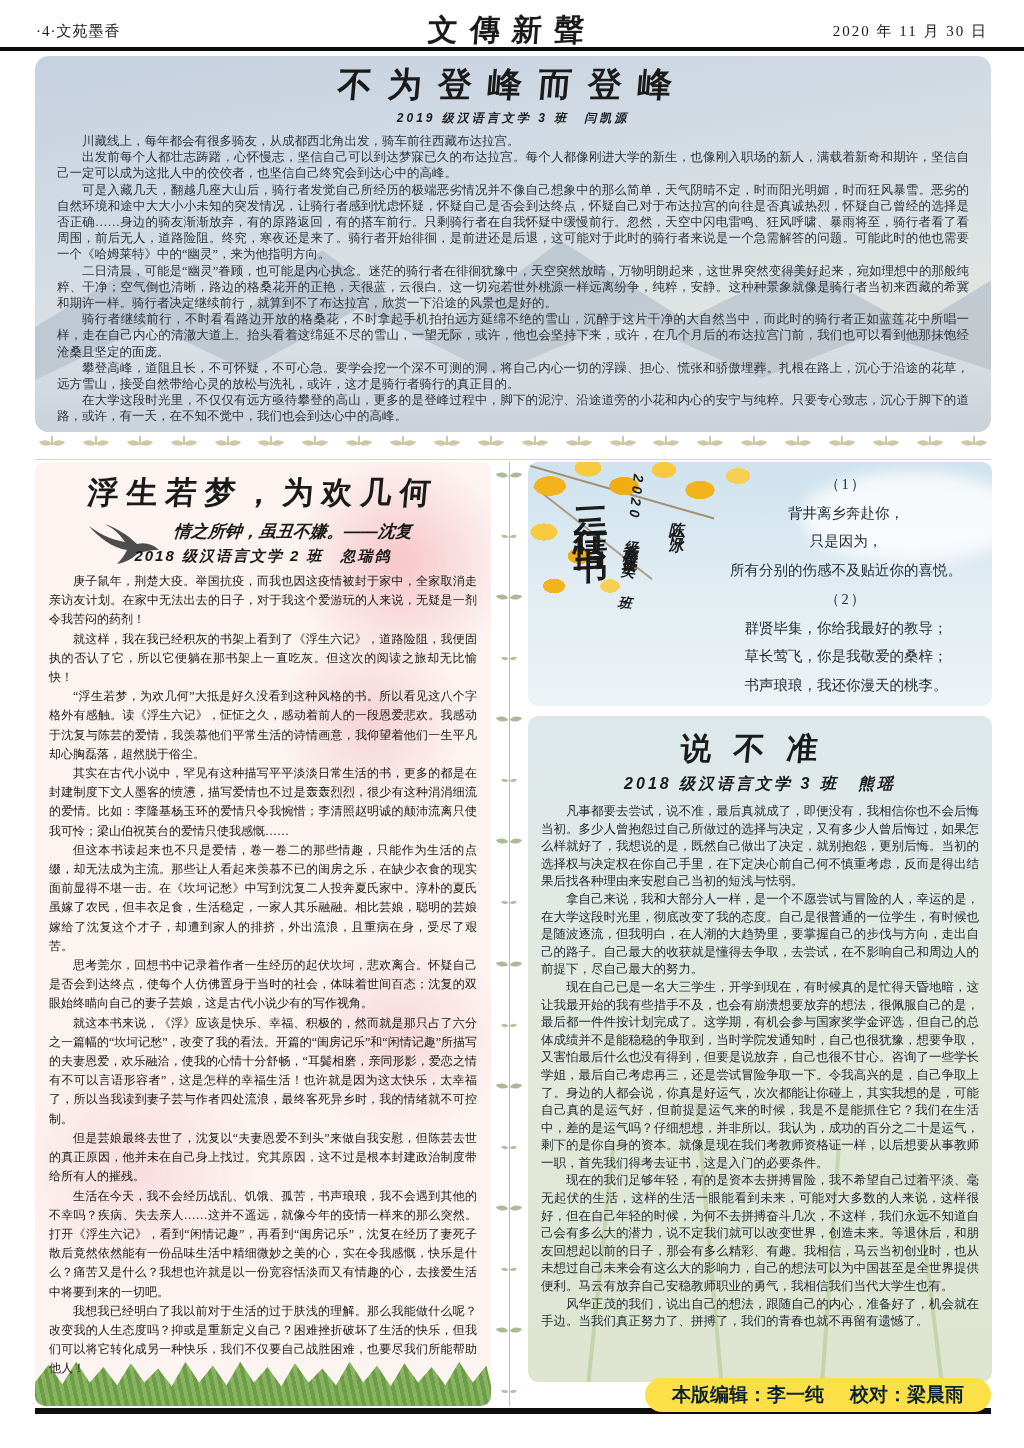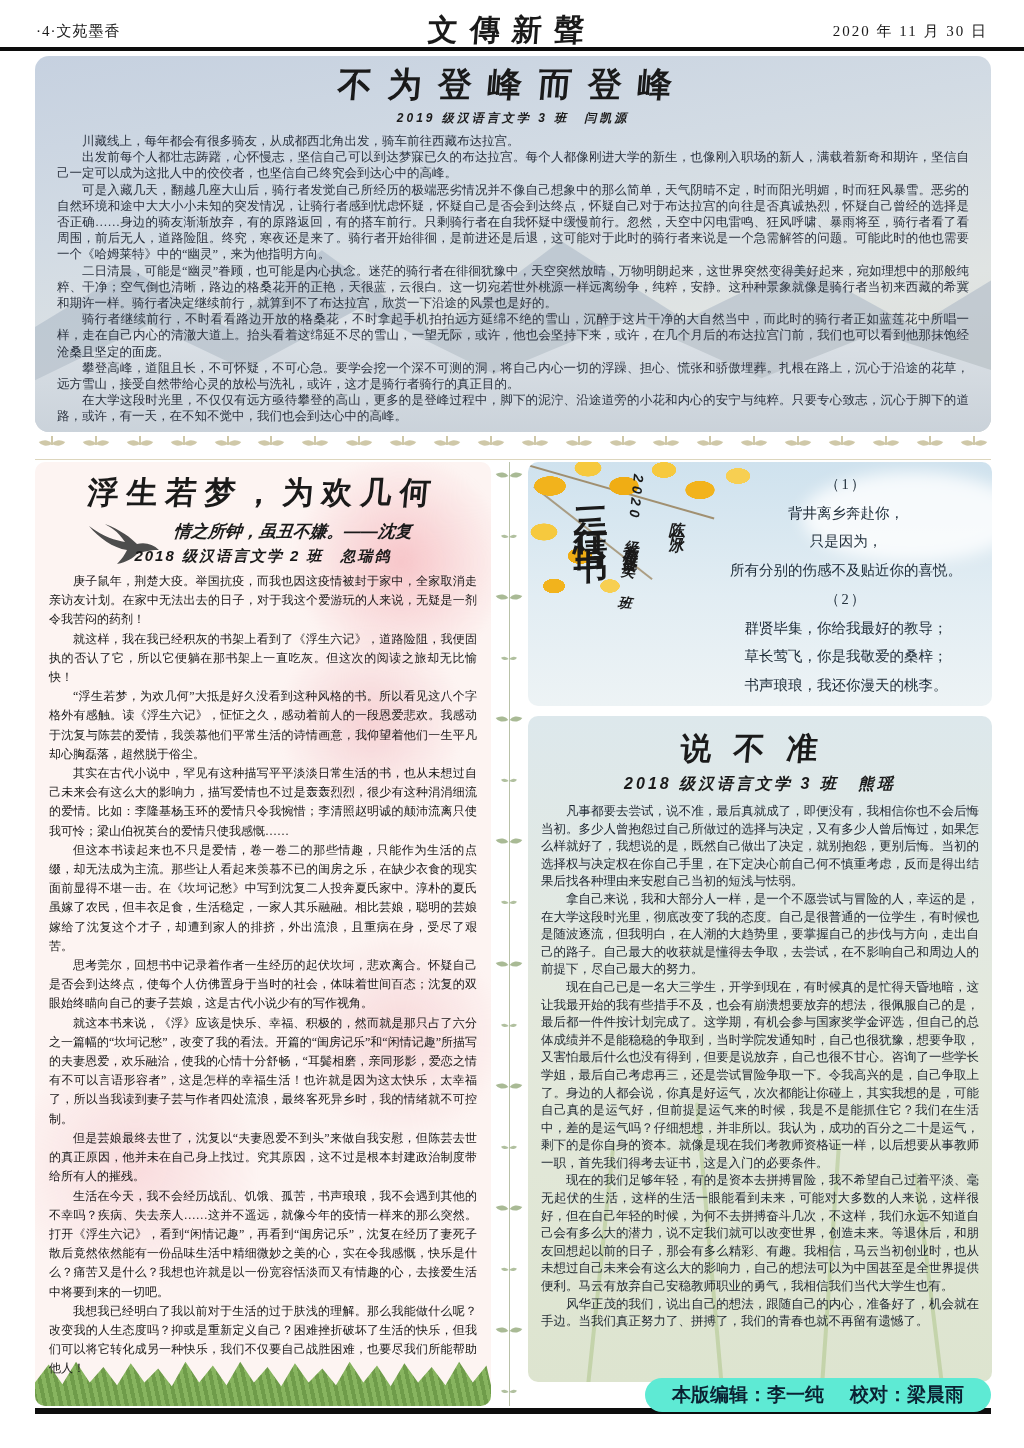--- a/index.html
+++ b/index.html
@@ -123,21 +123,21 @@
   .w2{left:180px;transform:rotate(-5deg);height:300px;}
   .w3{left:300px;transform:rotate(4deg);}
   .w4{left:400px;transform:rotate(-7deg);height:230px;}
   .box-notsure .inner{position:relative;z-index:2;}
   .notsure-title{font-size:31px;letter-spacing:22px;margin-top:12px;}
   .notsure-author{font-size:16px;letter-spacing:3px;margin-top:4px;}
   .notsure-body{margin:8px 13px 0 13px;font-size:12.5px;line-height:17.6px;color:#1d2530;}
 
   
   .credit-pill{position:absolute;left:645px;top:1378px;width:346px;height:34px;border-radius:17px;
-               background:#5eead4;z-index:4;display:flex;align-items:center;justify-content:center;
+               background:#fde047;z-index:4;display:flex;align-items:center;justify-content:center;
                gap:26px;font-family:"Liberation Sans",sans-serif;font-weight:700;font-size:19px;
                color:#0b2233;}
   .bottom-rule{position:absolute;left:35px;top:1408px;width:956px;height:6px;background:#0d0d0d;}
 </style>
 </head>
 <body>
 
 <div class="page">
 
   <div class="hdr-left">·4·文苑墨香</div>
@@ -242,21 +242,21 @@
       <path d="M2 2 C 18 14, 28 16, 38 18 C 30 6, 24 4, 18 0 C 34 6, 44 14, 50 20 C 58 18, 66 20, 72 26 C 62 26, 56 28, 50 30 C 46 34, 40 38, 30 40 C 36 34, 38 30, 40 26 C 26 24, 12 14, 2 2 Z" fill="#4d4d4d"></path>
     </svg>
     <div class="inner">
       <h2 class="cal-title dream-title" style="margin:10px 0 0 0;">浮生若梦，为欢几何</h2>
       <div class="dream-epigraph">情之所钟，虽丑不嫌。——沈复</div>
       <div class="cal-author dream-author">2018 级汉语言文学 2 班　忽瑞鸽</div>
       <div class="body-text dream-body">
         <p>庚子鼠年，荆楚大疫。举国抗疫，而我也因这疫情被封于家中，全家取消走亲访友计划。在家中无法出去的日子，对于我这个爱游玩的人来说，无疑是一剂令我苦闷的药剂！</p>
         <p>就这样，我在我已经积灰的书架上看到了《浮生六记》，道路险阻，我便固执的否认了它，所以它便躺在那书架上一直吃灰。但这次的阅读之旅却无比愉快！</p>
         <p>“浮生若梦，为欢几何”大抵是好久没看到这种风格的书。所以看见这八个字格外有感触。读《浮生六记》，怔怔之久，感动着前人的一段恩爱悲欢。我感动于沈复与陈芸的爱情，我羡慕他们平常生活的诗情画意，我仰望着他们一生平凡却心胸磊落，超然脱于俗尘。</p>
-        <p>其实在古代小说中，罕见有这种描写平平淡淡日常生活的书，也从未想过自己未来会有这么大的影响力，描写爱情也不过是轰轰烈烈，很少有这种涓涓细流的爱情。比如：李隆基杨玉环的爱情只令我惋惜；李清照赵明诚的颠沛流离只使我可怜；梁山伯祝英台的爱情只使我感慨……</p>
+        <p>其实在古代小说中，罕见有这种描写平平淡淡日常生活的书，更多的都是在封建制度下文人墨客的愤懑，描写爱情也不过是轰轰烈烈，很少有这种涓涓细流的爱情。比如：李隆基杨玉环的爱情只令我惋惜；李清照赵明诚的颠沛流离只使我可怜；梁山伯祝英台的爱情只使我感慨……</p>
         <p>但这本书读起来也不只是爱情，卷一卷二的那些情趣，只能作为生活的点缀，却无法成为主流。那些让人看起来羡慕不已的闺房之乐，在缺少衣食的现实面前显得不堪一击。在《坎坷记愁》中写到沈复二人投奔夏氏家中。淳朴的夏氏虽嫁了农民，但丰衣足食，生活稳定，一家人其乐融融。相比芸娘，聪明的芸娘嫁给了沈复这个才子，却遭到家人的排挤，外出流浪，且重病在身，受尽了艰苦。</p>
         <p>思考莞尔，回想书中记录着作者一生经历的起伏坎坷，悲欢离合。怀疑自己是否会到达终点，使每个人仿佛置身于当时的社会，体味着世间百态；沈复的双眼始终瞄向自己的妻子芸娘，这是古代小说少有的写作视角。</p>
         <p>就这本书来说，《浮》应该是快乐、幸福、积极的，然而就是那只占了六分之一篇幅的“坎坷记愁”，改变了我的看法。开篇的“闺房记乐”和“闲情记趣”所描写的夫妻恩爱，欢乐融洽，使我的心情十分舒畅，“耳鬓相磨，亲同形影，爱恋之情有不可以言语形容者”，这是怎样的幸福生活！也许就是因为这太快乐，太幸福了，所以当我读到妻子芸与作者四处流浪，最终客死异乡时，我的情绪就不可控制。</p>
         <p>但是芸娘最终去世了，沈复以“夫妻恩爱不到头”来做自我安慰，但陈芸去世的真正原因，他并未在自己身上找过。究其原因，这不过是根本封建政治制度带给所有人的摧残。</p>
         <p>生活在今天，我不会经历战乱、饥饿、孤苦，书声琅琅，我不会遇到其他的不幸吗？疾病、失去亲人……这并不遥远，就像今年的疫情一样来的那么突然。打开《浮生六记》，看到“闲情记趣”，再看到“闺房记乐”，沈复在经历了妻死子散后竟然依然能有一份品味生活中精细微妙之美的心，实在令我感慨，快乐是什么？痛苦又是什么？我想也许就是以一份宽容恬淡而又有情趣的心，去接爱生活中将要到来的一切吧。</p>
         <p>我想我已经明白了我以前对于生活的过于肤浅的理解。那么我能做什么呢？改变我的人生态度吗？抑或是重新定义自己？困难挫折破坏了生活的快乐，但我们可以将它转化成另一种快乐，我们不仅要自己战胜困难，也要尽我们所能帮助他人！</p>
       </div>
     </div>
   </section>
 

